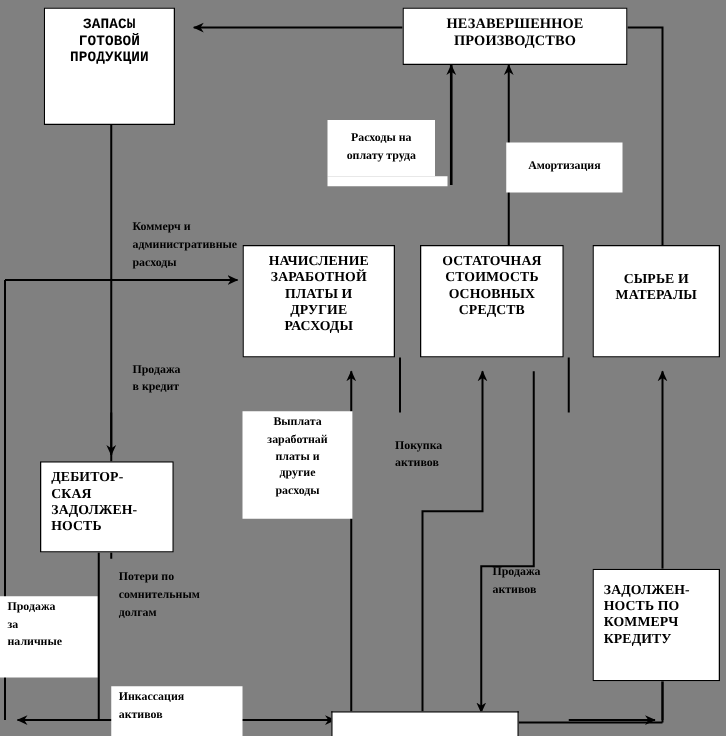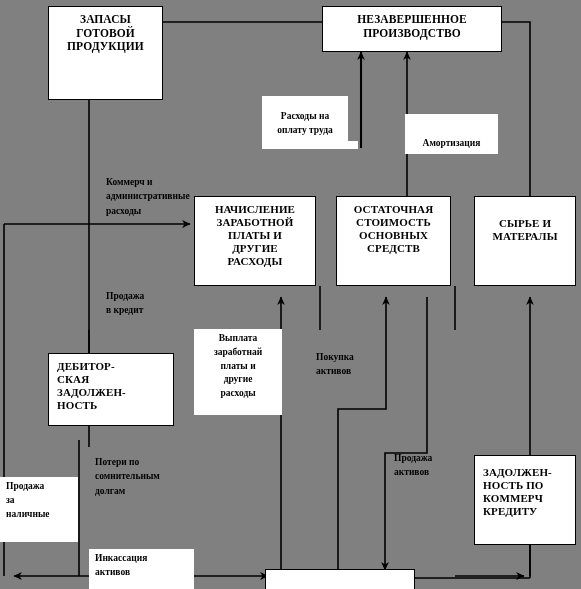--- a/index.html
+++ b/index.html
@@ -54,21 +54,21 @@
     border: 0;
     box-sizing: border-box;
     text-align: center;
     color: #000000;
     font-weight: bold;
     font-size: 9.5px;
     line-height: 1.45;
     z-index: 3;
     white-space: pre-line;
     display: flex;
-    align-items: flex-end;
+    align-items: center;
     justify-content: center;
   }
   .plate.tl { align-items: flex-start; justify-content: flex-start; text-align: left; }
   .plate .ptxt { width: 100%; padding: 3px 6px; box-sizing: border-box; }
 
   .edge-label {
     position: absolute;
     color: #000000;
     font-weight: bold;
     font-size: 9.5px;
@@ -134,21 +134,21 @@
       <path d="M410,578 L530,578"></path>
       <path d="M530,578 L530,513" marker-end="url(#ah)"></path>
 
       <path d="M455,576 L524,576" marker-end="url(#ah)"></path>
 
       <path d="M320,286 L320,330"></path>
       <path d="M455,286 L455,330"></path>
     </g>
   </svg>
 
-  <div class="node big" style="left:48px; top:6px; width:115px; height:94px;">
+  <div class="node big" style="left:35px; top:6px; width:105px; height:94px;font-family:Liberation Mono, monospace;">
     <span class="txt">ЗАПАСЫ
 ГОТОВОЙ
 ПРОДУКЦИИ</span>
   </div>
 
   <div class="node big" style="left:322px; top:6px; width:180px; height:46px;">
     <span class="txt">НЕЗАВЕРШЕННОЕ
 ПРОИЗВОДСТВО</span>
   </div>
 
@@ -165,21 +165,21 @@
 ПЛАТЫ И
 ДРУГИЕ
 РАСХОДЫ</span>
   </div>
 
   <div class="node mid" style="left:474px; top:196px; width:102px; height:90px;">
     <span class="txt" style="padding-top:20px;">СЫРЬЕ  И
 МАТЕРАЛЫ</span>
   </div>
 
-  <div class="node mid" style="left:32px; top:353px; width:126px; height:73px;margin-left:16px;">
+  <div class="node mid" style="left:32px; top:369px; width:107px; height:73px;">
     <span class="txt" style="text-align:left; padding-left:8px;">ДЕБИТОР-
 СКАЯ
 ЗАДОЛЖЕН-
 НОСТЬ</span>
   </div>
 
   <div class="node mid" style="left:474px; top:455px; width:102px; height:90px;">
     <span class="txt" style="text-align:left; padding-left:8px; padding-top:10px;">ЗАДОЛЖЕН-
 НОСТЬ ПО
 КОММЕРЧ

